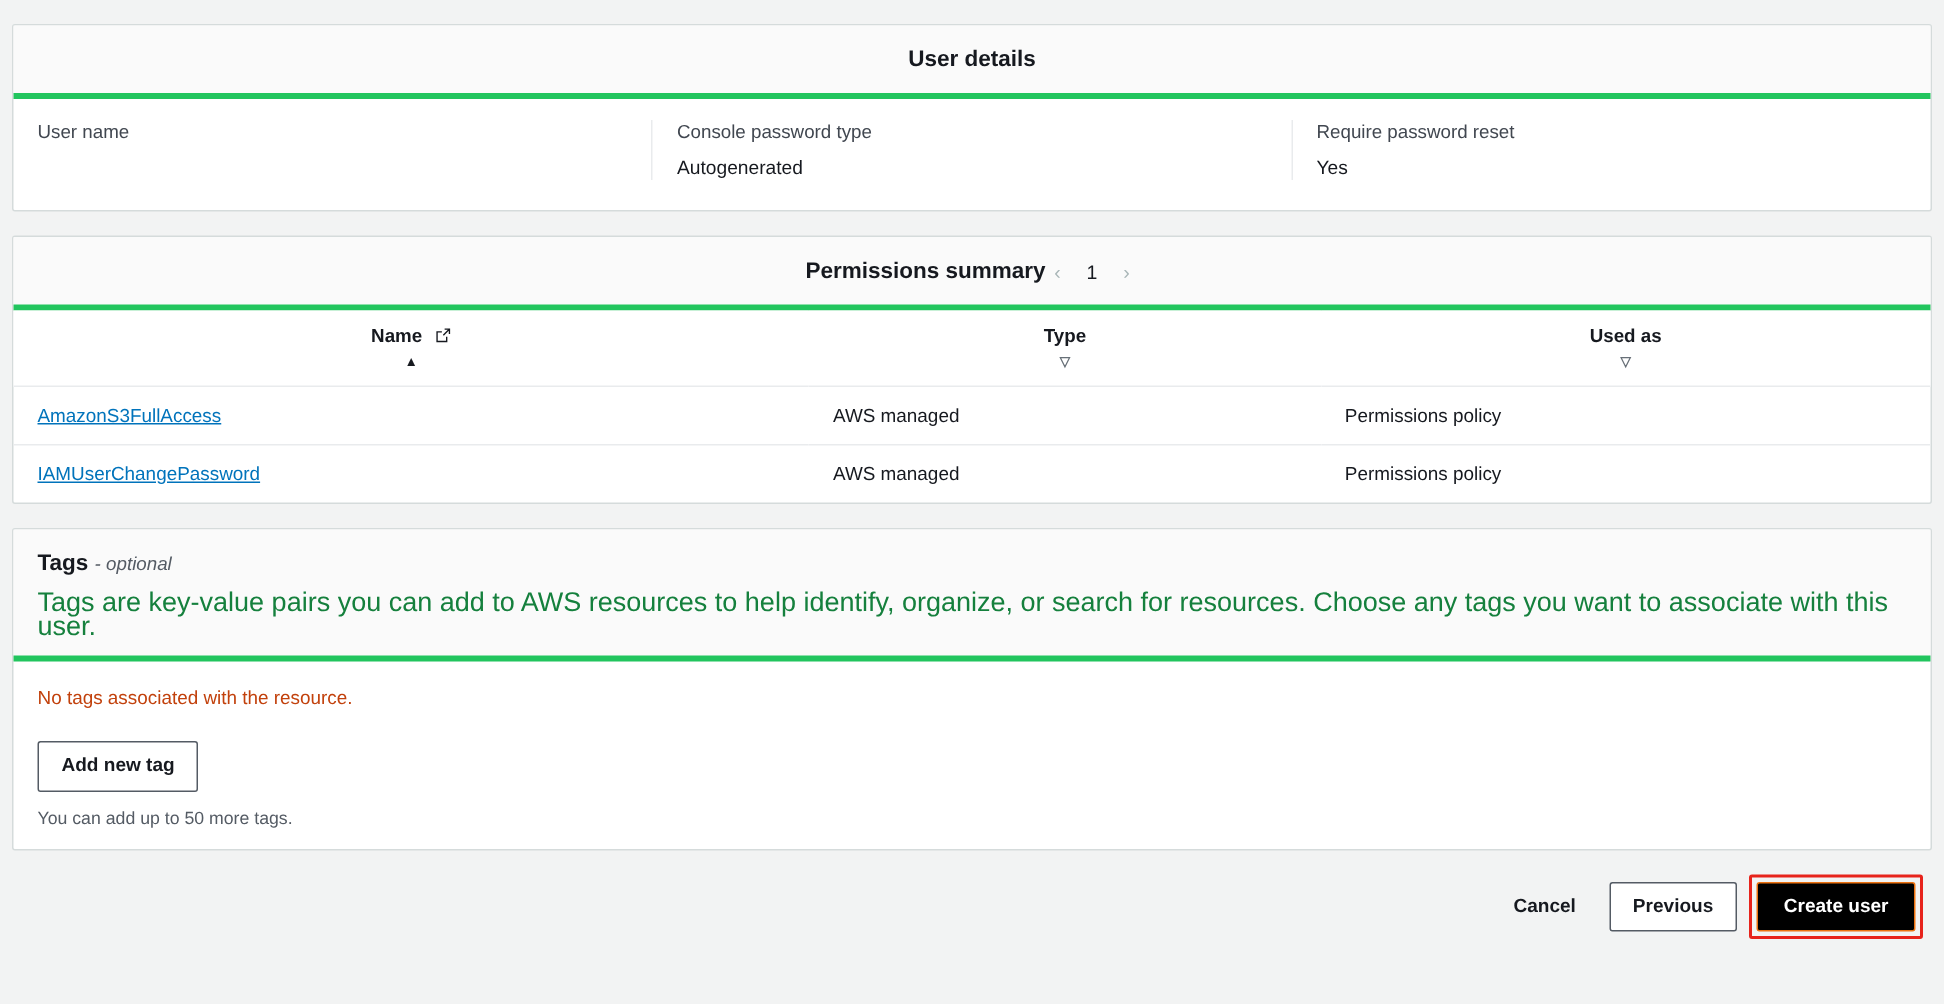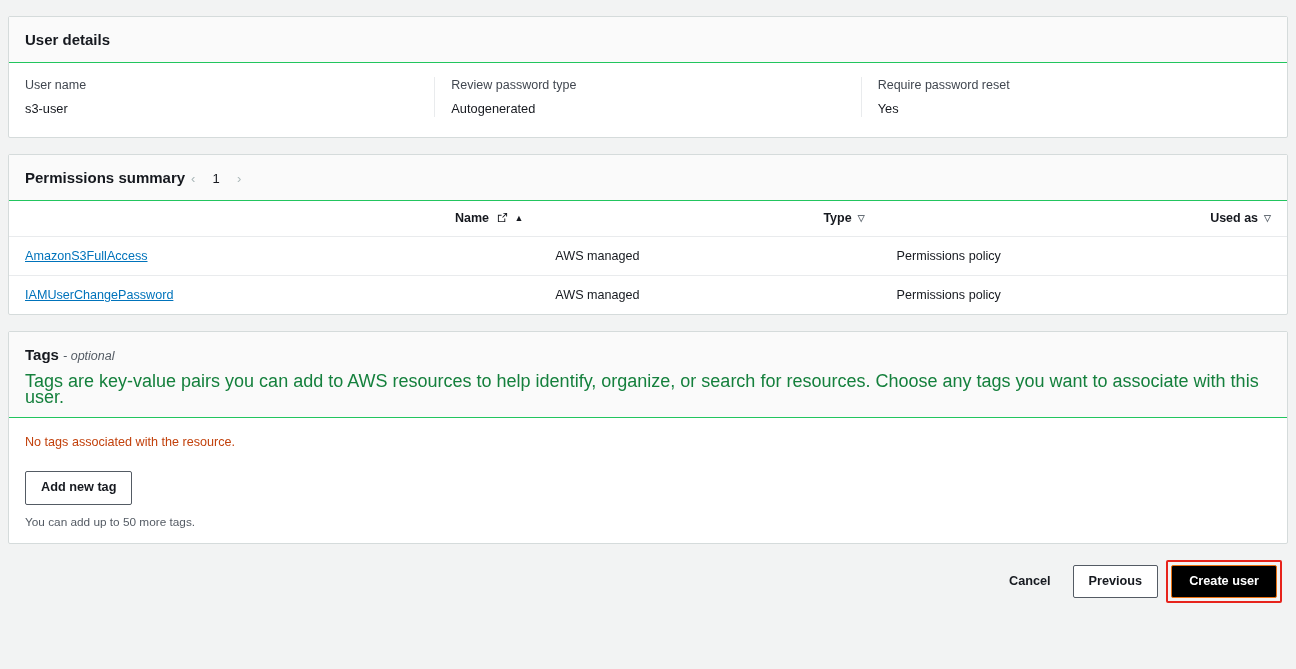--- a/index.html
+++ b/index.html
@@ -32,25 +32,25 @@
 
   
   .card {
     background: #ffffff;
     border: 1px solid #d5dbdb;
     border-radius: 2px;
     margin-top: 16px;
   }
   .card-header {
     background: #fafafa;
-    border-bottom: 1px solid #22c55e;
+    border-bottom: 4px solid #22c55e;
     padding: 13px 16px 12px 16px;
     display: flex;
     align-items: center;
-    justify-content: flex-start;
+    justify-content: center;
   }
   .card-title {
     font-size: 15px;
     font-weight: bold;
     color: #16191f;
     line-height: 20px;
   }
   .card-title .optional {
     font-weight: normal;
     font-style: italic;
@@ -130,20 +130,21 @@
     padding: 12px 16px 12px 16px;
     border-bottom: 1px solid #e9ebed;
     vertical-align: middle;
   }
   table.perm-table tr:last-child td { border-bottom: none; }
   .th-inner {
     display: flex;
     align-items: center;
     justify-content: flex-end;
     gap: 6px;
+    flex-direction: column;
   }
   .sort-caret { color: #16191f; font-size: 9px; line-height: 1; }
   .sort-caret.dim { color: #687078; }
   .ext-link-icon {
     display: inline-block;
     margin-left: 5px;
     position: relative;
     top: 1px;
   }
   .col-name { width: 41.5%; }
@@ -221,24 +222,23 @@
 <div class="page">
 
 
   <div class="card">
     <div class="card-header">
       <div class="card-title">User details</div>
     </div>
     <div class="detail-row">
       <div class="detail-col">
         <div class="detail-label">User name</div>
-        <div class="detail-value">s3-user</div>
       </div>
       <div class="detail-col">
-        <div class="detail-label">Review password type</div>
+        <div class="detail-label">Console password type</div>
         <div class="detail-value">Autogenerated</div>
       </div>
       <div class="detail-col">
         <div class="detail-label">Require password reset</div>
         <div class="detail-value">Yes</div>
       </div>
     </div>
   </div>
 
   <div class="card">

